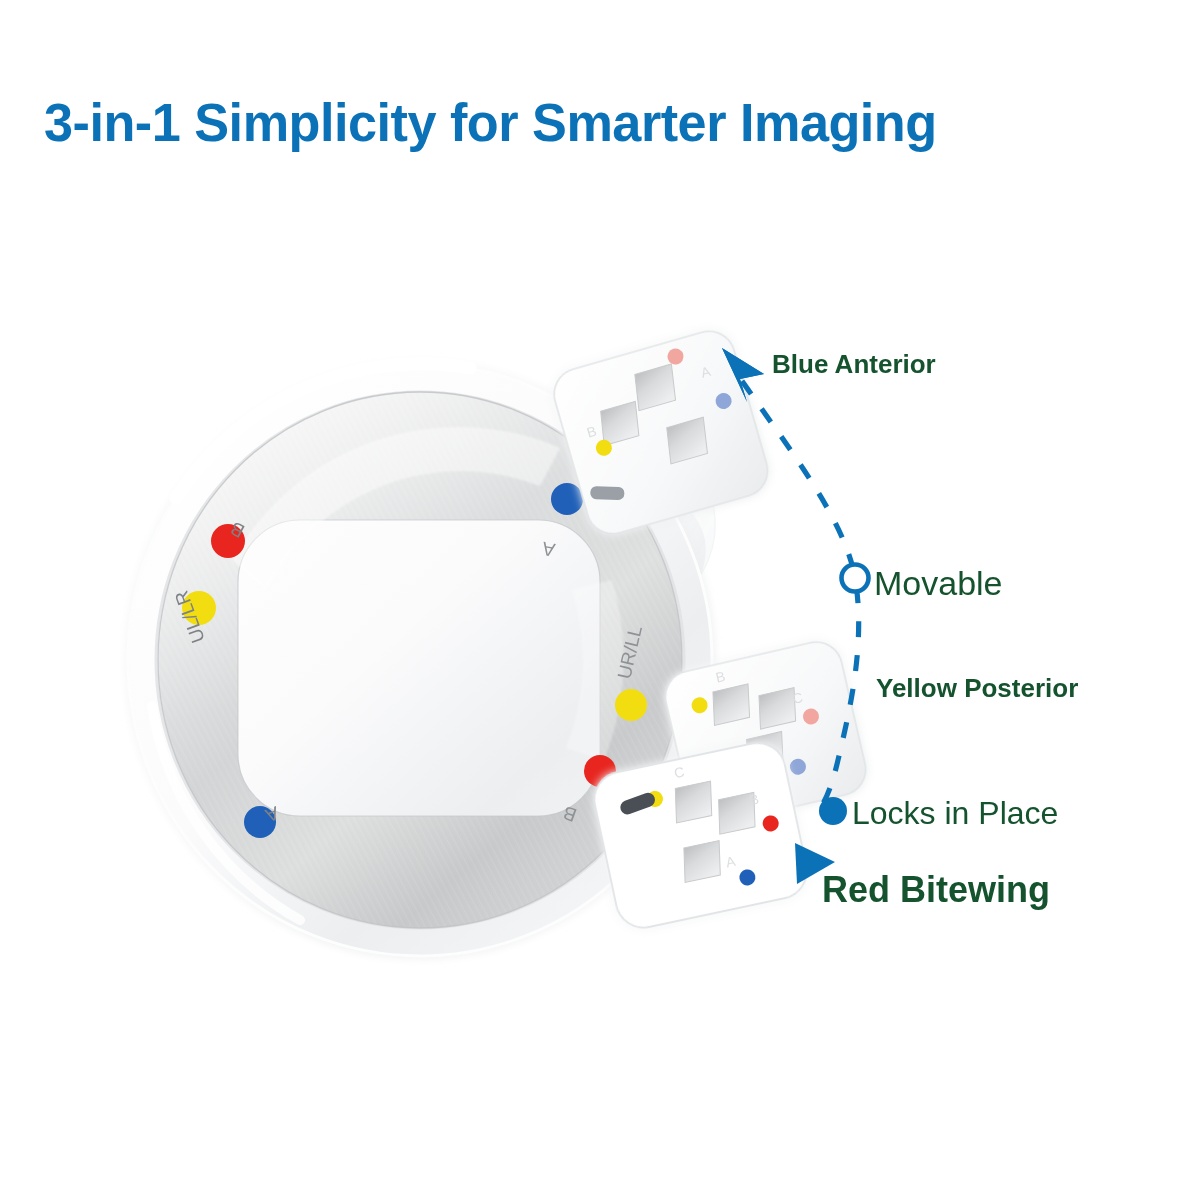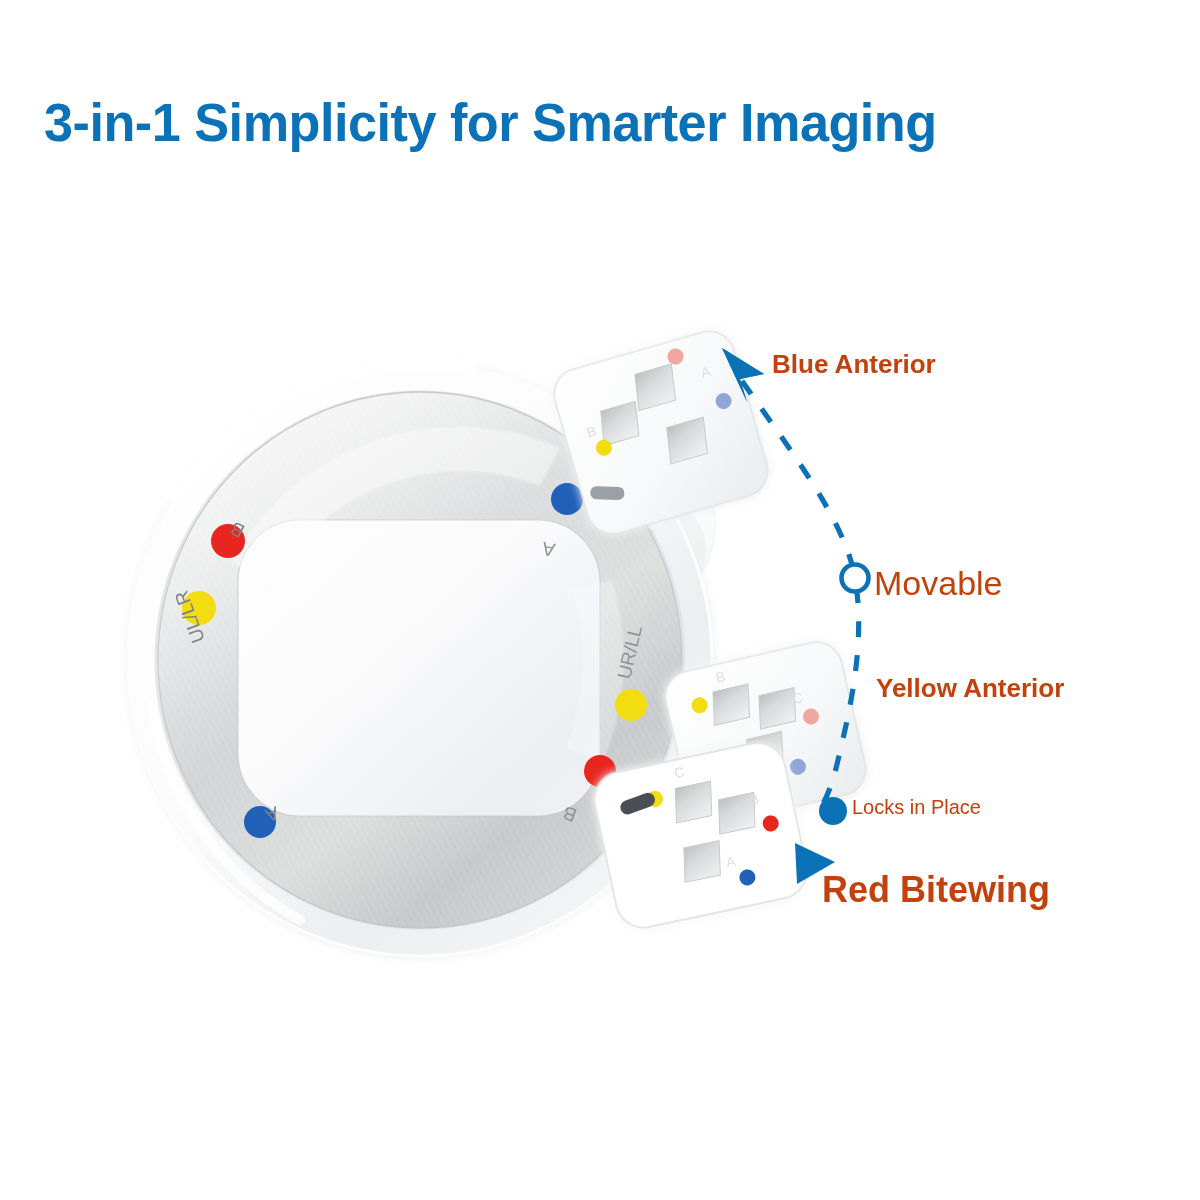--- a/index.html
+++ b/index.html
@@ -41,32 +41,32 @@
     position: absolute;
     left: 0;
     top: 0;
     width: 1200px;
     height: 1200px;
   }
 
   
   .legend-label {
     position: absolute;
-    color: #c2410c;
+    color: #14532d;
     white-space: nowrap;
     font-size: 25px;
     line-height: 1;
   }
   .legend-label.bold { font-weight: bold; }
   .legend-label.regular { font-weight: normal; }
 
   #label-blue-anterior   { left: 772px; top: 351px; font-size: 26px; }
   #label-movable         { left: 874px; top: 566px; font-size: 34px; }
   #label-yellow-posterior{ left: 876px; top: 675px; font-size: 26px; }
-  #label-locks-in-place  { left: 852px; top: 797px; font-size: 20px; }
+  #label-locks-in-place  { left: 852px; top: 797px; font-size: 32px; }
   #label-red-bitewing    { left: 822px; top: 872px; font-size: 36px; }
 </style>
 </head>
 <body>
 
 <div id="page-title">3-in-1 Simplicity for Smarter Imaging</div>
 
 <div id="illustration">
 
   <svg id="device-svg" viewBox="0 0 1200 1200">
@@ -286,18 +286,18 @@
 
     <g>
       <polygon points="795,843 835,862 797,884" fill="#0b72b8"></polygon>
     </g>
   </svg>
 
   <div id="label-blue-anterior" class="legend-label bold">Blue Anterior</div>
 
   <div id="label-movable" class="legend-label regular">Movable</div>
 
-  <div id="label-yellow-posterior" class="legend-label bold">Yellow Anterior</div>
+  <div id="label-yellow-posterior" class="legend-label bold">Yellow Posterior</div>
 
   <div id="label-locks-in-place" class="legend-label regular">Locks in Place</div>
 
   <div id="label-red-bitewing" class="legend-label bold">Red Bitewing</div>
 </div>
 
 </body></html>

